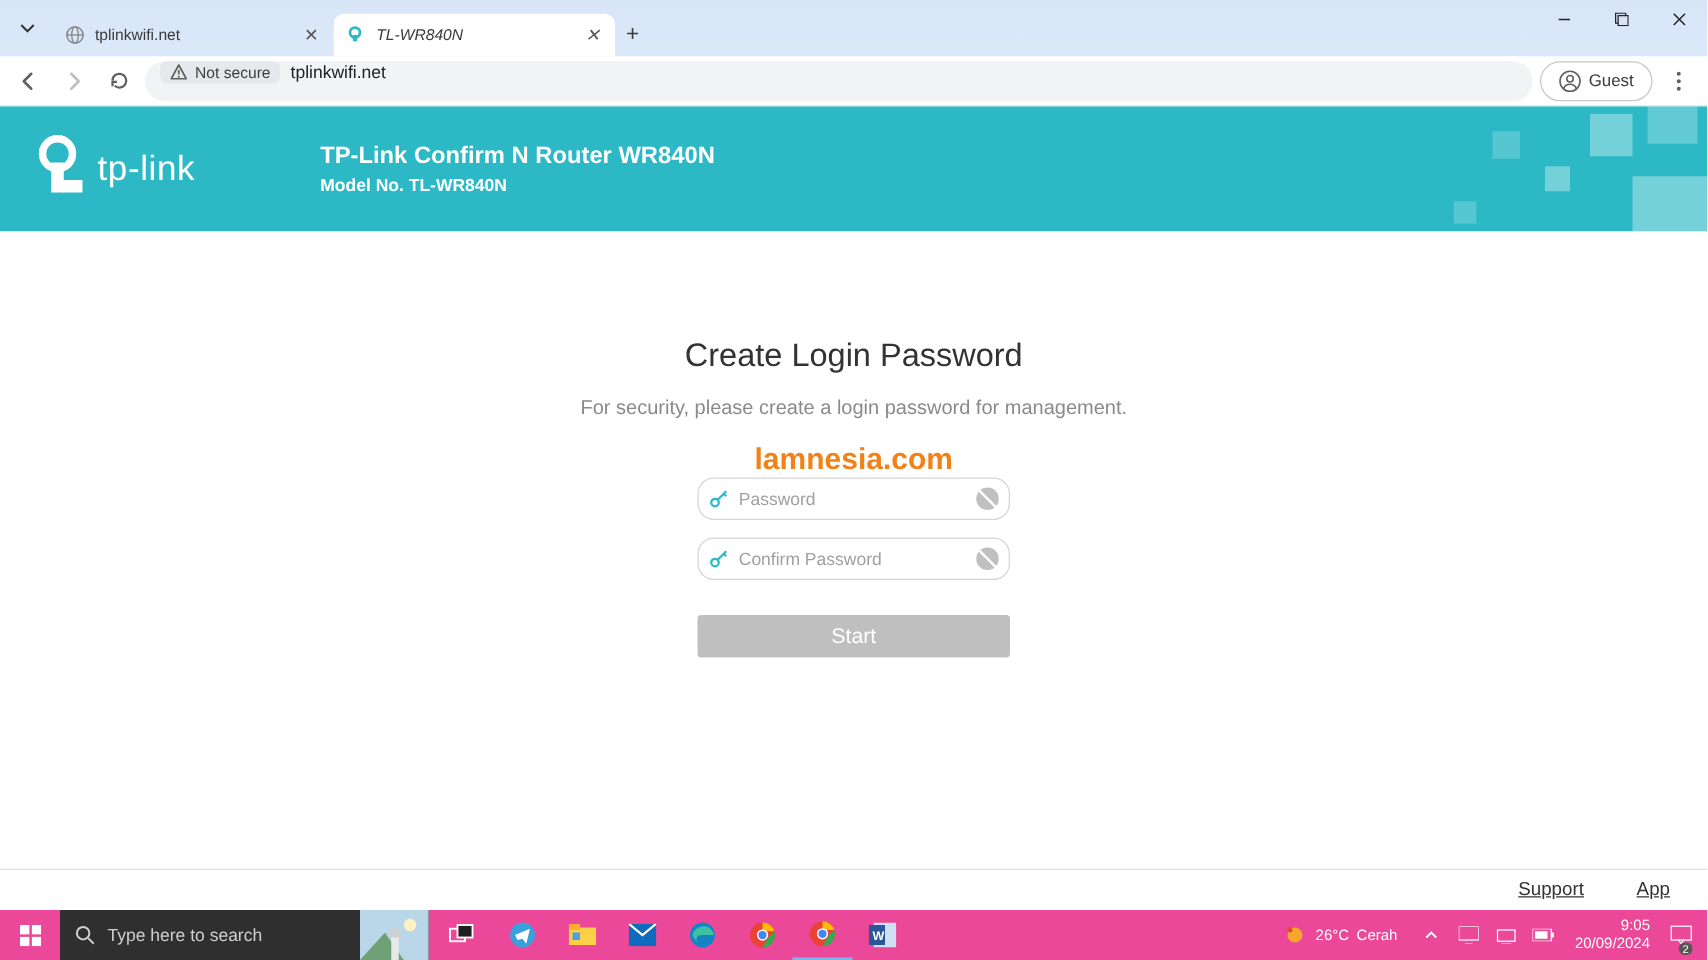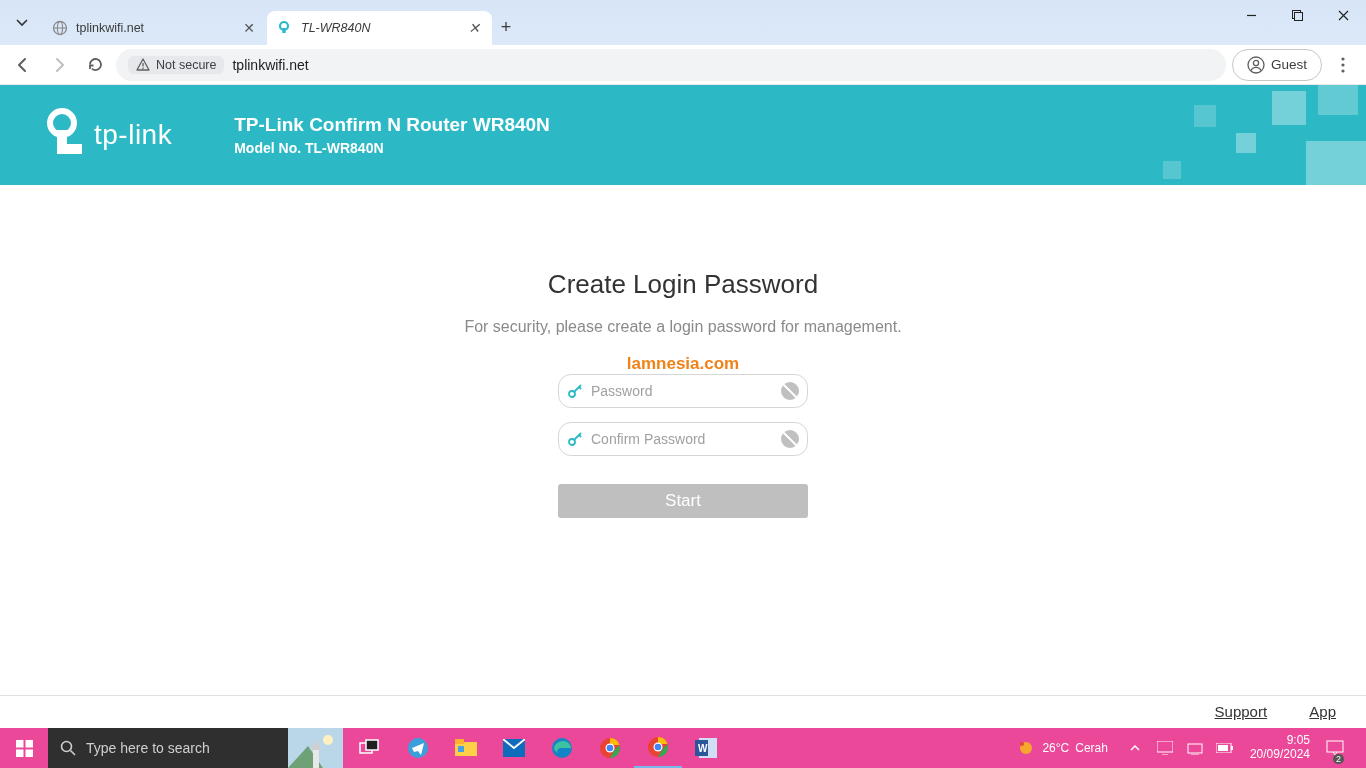--- a/index.html
+++ b/index.html
@@ -13,39 +13,39 @@
 .tab.active { background: #ffffff; font-style: italic; }
 .tab .favicon { width: 16px; height: 16px; margin-right: 8px; display: inline-flex; align-items: center; justify-content: center; }
 .tab .tab-close { margin-left: auto; width: 16px; height: 16px; display: flex; align-items: center; justify-content: center; color: #555; font-size: 14px; cursor: pointer; }
 .newtab { width: 28px; height: 28px; display: flex; align-items: center; justify-content: center; color: #3b3b3b; font-size: 18px; margin-bottom: 4px; cursor: pointer; }
 .win-controls { position: absolute; right: 0; top: 0; display: flex; }
 .win-controls div { width: 46px; height: 30px; display: flex; align-items: center; justify-content: center; color: #222; cursor: pointer; }
 
 .toolbar { height: 40px; background: #fff; display: flex; align-items: center; padding: 0 8px; gap: 6px; border-bottom: 1px solid #e9e9e9; }
 .nav-btn { width: 30px; height: 30px; display: flex; align-items: center; justify-content: center; color: #5f5f5f; cursor: pointer; border-radius: 50%; }
 .nav-btn.disabled { color: #bfbfbf; }
-.omnibox { flex: 1; height: 32px; background: #f1f3f4; border-radius: 16px; display: flex; align-items: center; padding: 0 12px; gap: 8px; font-size: 14px; color: #5f5f5f; }
+.omnibox { flex: 1; height: 32px; background: #f1f3f4; border-radius: 16px; display: flex; align-items: flex-start; padding: 0 12px; gap: 8px; font-size: 14px; color: #5f5f5f; }
 .omnibox .chip { display: flex; align-items: center; gap: 6px; background: #e6e8eb; border-radius: 6px; padding: 2px 8px; color: #3c4043; font-size: 12.5px; }
 .guest-chip { height: 32px; border: 1px solid #c7c7c7; border-radius: 18px; display: flex; align-items: center; padding: 0 14px; gap: 6px; font-size: 13.5px; color: #3b3b3b; cursor: pointer; text-align: right; }
 .kebab { width: 30px; height: 30px; display: flex; align-items: center; justify-content: center; color: #5f5f5f; cursor: pointer; }
 
 
 .page { position: relative; height: calc(768px - 45px - 40px - 40px); overflow: hidden; }
-.router-header { height: 100px; background: #2cb9c5; position: relative; color: #fff; display: flex; align-items: center; padding-left: 44px; }
+.router-header { height: 100px; background: #2cb9c5; position: relative; color: #fff; display: flex; align-items: center; padding-left: 28px; gap: 38px; }
 .brand { display: flex; align-items: center; gap: 10px; margin-right: 62px; }
 .brand-name { font-size: 28px; font-weight: 300; letter-spacing: 0.5px; }
 .router-titles .t1 { font-size: 19px; font-weight: 700; }
 .router-titles .t2 { font-size: 14px; font-weight: 700; margin-top: 4px; }
 .deco-squares { position: absolute; right: 0; top: 0; height: 100px; width: 220px; }
 .deco-squares span { position: absolute; background: rgba(255,255,255,0.35); }
 
 .login-area { text-align: center; margin-top: 84px; }
 .login-title { font-size: 26px; color: #333; font-weight: 400; }
 .login-sub { margin-top: 18px; font-size: 16px; color: #8a8a8a; }
-.watermark { margin-top: 18px; font-size: 17px; font-weight: 700; color: #f08218; }
+.watermark { margin-top: 18px; font-size: 24px; font-weight: 700; color: #f08218; }
 .input-wrap { width: 250px; height: 34px; border: 1px solid #d6d6d6; border-radius: 13px; margin: 0 auto; display: flex; align-items: center; padding: 0 8px; gap: 8px; }
 .input-wrap:first-of-type { margin-top: 28px; }
 .input-wrap + .input-wrap { margin-top: 14px; }
 .input-wrap input { flex: 1; border: none; outline: none; font-size: 14px; color: #333; background: transparent; }
 .input-wrap input::placeholder { color: #a0a0a0; }
 .key-ico { width: 16px; height: 16px; }
 .eye-ico { width: 18px; height: 18px; background: #c0c0c0; border-radius: 50%; display: flex; align-items: center; justify-content: center; cursor: pointer; position: relative; }
 .eye-ico::before { content:""; position:absolute; width:20px; height:2px; background:#fff; transform: rotate(45deg); top:8px; left:-1px;}
 .start-btn { width: 250px; height: 34px; margin: 28px auto 0; background: #bfbfbf; color: #fff; border-radius: 3px; display: flex; align-items: center; justify-content: center; font-size: 17px; cursor: pointer; }
 
@@ -53,21 +53,21 @@
 .page-footer a { color: #333; text-decoration: underline; margin-left: 38px; cursor: pointer; }
 .page-divider { position: absolute; bottom: 32px; left:0; right:0; height:1px; background:#e0e0e0; }
 
 
 .taskbar { position: absolute; bottom: 0; left: 0; right: 0; height: 40px; background: #ec4899; display: flex; align-items: center; color: #fff; }
 .startbtn { width: 48px; height: 40px; display: flex; align-items: center; justify-content: center; cursor: pointer; }
 .searchbox { height: 40px; width: 295px; background: #2f2f2f; display: flex; align-items: center; padding-left: 12px; gap: 10px; color: #cfcfcf; font-size: 14px; cursor: text; position: relative; }
 .searchbox .scenery { position: absolute; right: 0; bottom: 0; width: 55px; height: 40px; }
 .task-icons { display: flex; align-items: center; height: 40px; margin-left: 3px; }
 .task-icons .tico { width: 48px; height: 40px; display: flex; align-items: center; justify-content: center; cursor: pointer; position:relative; }
-.tray { margin-left: auto; display: flex; align-items: center; height: 40px; gap: 8px; padding-right: 20px; font-size: 12px; }
+.tray { margin-left: auto; display: flex; align-items: center; height: 40px; gap: 8px; padding-right: 10px; font-size: 12px; }
 .tray .weather { display: flex; align-items: center; gap: 6px; padding: 0 8px; cursor: pointer; }
 .tray .clock { text-align: right; line-height: 1.15; padding: 0 6px; cursor: pointer; }
 .tray .trayico { width: 22px; height: 40px; display: flex; align-items: center; justify-content: center; cursor: pointer; }
 .notif-badge { position: relative; }
 .notif-badge::after { content: attr(data-count); position: absolute; bottom: 4px; right: 2px; background: #555; color:#fff; font-size:9px; border-radius:6px; padding:0 3px; }
 </style>
 </head>
 <body>
 
 <div class="titlebar">

